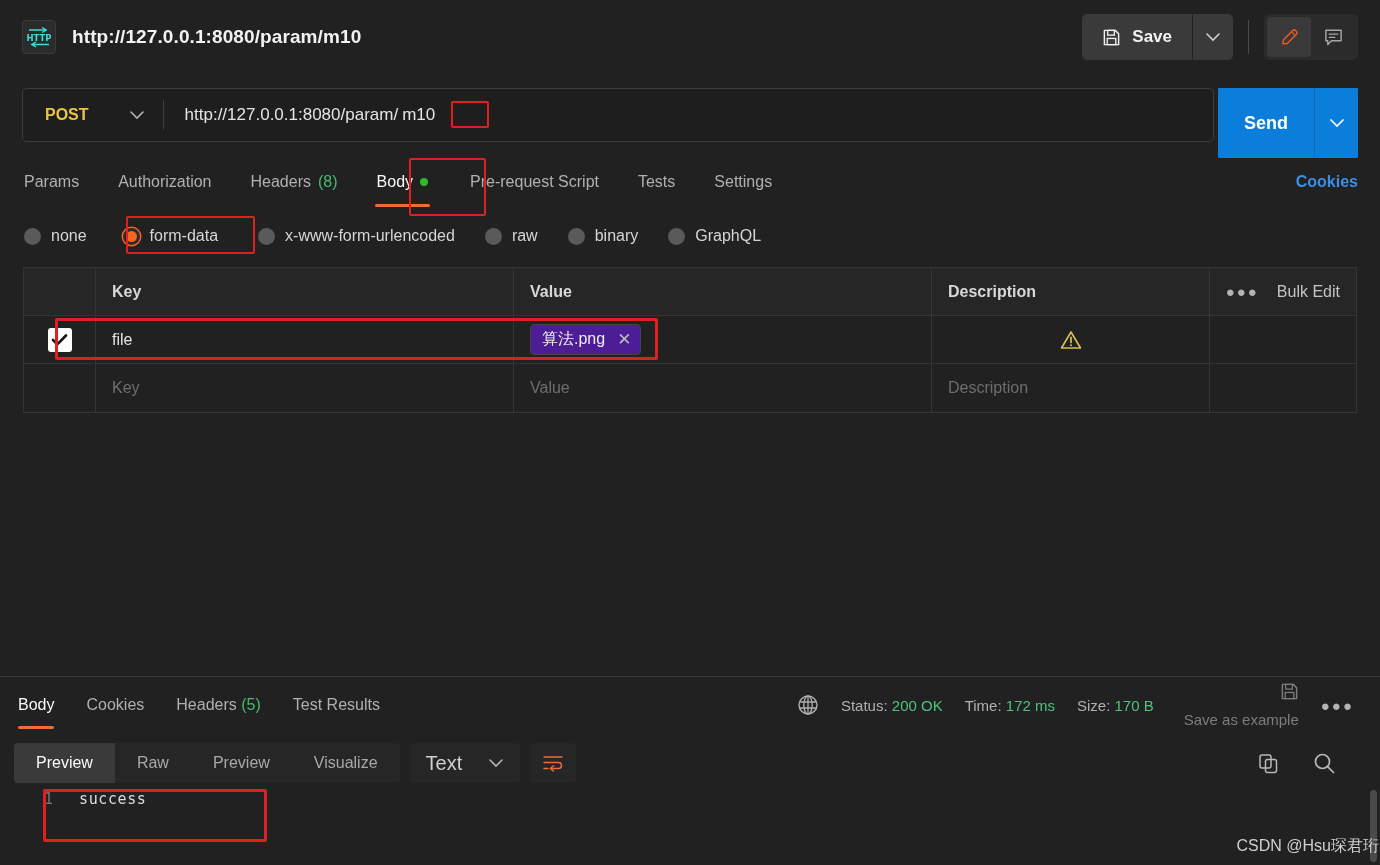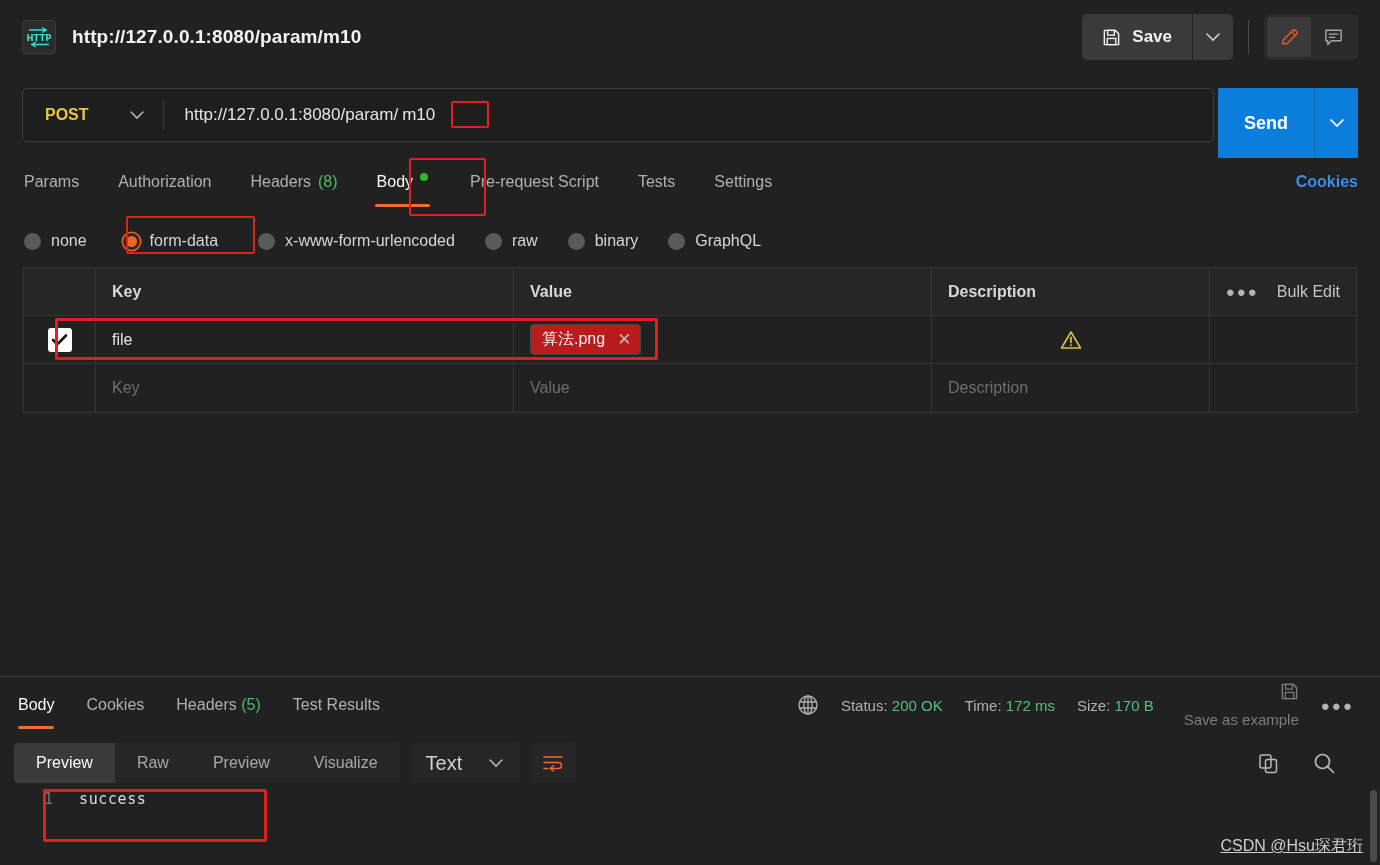--- a/index.html
+++ b/index.html
@@ -91,41 +91,41 @@
   }
 
   
   .req-tabs {
     position: absolute; top: 160px; left: 0; width: 1380px; height: 44px;
     display: flex; align-items: center; padding: 0 22px;
   }
   .rtab {
     position: relative; font-size: 16px; color: #b0b0b0; cursor: pointer;
     margin-right: 35px; padding: 6px 2px; white-space: nowrap;
-    display: flex; align-items: flex-start; gap: 7px;
+    display: flex; align-items: center; gap: 7px;
   }
   .rtab.active { color: #fafafa; }
   .rtab.active::after {
     content: ""; position: absolute; left: 0; right: 0; bottom: -10px;
     height: 3px; background: #ef6c33; border-radius: 2px;
   }
   .hdr-count { color: #49b96e; }
   .green-dot {
     width: 8px; height: 8px; border-radius: 50%; background: #2eb82e;
     display: inline-block;
   }
   .cookies-link {
     margin-left: auto; font-size: 16px; font-weight: bold;
     color: #3a8ee6; cursor: pointer;
   }
 
   
   .radios {
     position: absolute; top: 218px; left: 22px; width: 1340px; height: 36px;
-    display: flex; align-items: flex-end;
+    display: flex; align-items: center;
   }
   .radio-item {
     display: flex; align-items: center; gap: 10px; cursor: pointer;
     margin-right: 26px; position: relative; padding: 4px 2px;
     font-size: 16px; color: #d6d6d6; white-space: nowrap;
   }
   .rdot {
     width: 17px; height: 17px; border-radius: 50%;
     background: #5a5a5a; flex: 0 0 auto; position: relative;
   }
@@ -154,21 +154,21 @@
   .cellval { color: #e4e4e4; }
   .cellph  { color: #6e6e6e; }
   .bulk-label { color: #c4c4c4; font-weight: normal; font-size: 16px; cursor: pointer; }
   .dots { color: #b4b4b4; letter-spacing: 2px; font-size: 15px; cursor: pointer; }
   .chk {
     width: 24px; height: 24px; background: #fff; border-radius: 3px;
     display: flex; align-items: center; justify-content: center; cursor: pointer;
   }
   .file-chip {
     display: inline-flex; align-items: center; gap: 12px;
-    background: #b91c1c; border: 1px solid #444; border-radius: 4px;
+    background: #4c1d95; border: 1px solid #444; border-radius: 4px;
     padding: 4px 9px 4px 11px; font-size: 16px; color: #ededed;
   }
   .chip-x { color: #b9b9b9; font-size: 17px; cursor: pointer; line-height: 1; }
   .warn-cell { justify-content: center; width: 100%; }
 
   
   .resp-sep {
     position: absolute; top: 676px; left: 0; width: 1380px; height: 1px;
     background: #3a3a3a;
   }
@@ -239,22 +239,22 @@
     pointer-events: none; z-index: 40;
   }
   .anno.thick { border-width: 3px; }
 
   
   .scroll-track {
     position: absolute; right: 3px; top: 790px; width: 7px; height: 72px;
     background: #4a4a4a; border-radius: 4px;
   }
   .watermark {
-    position: absolute; right: 17px; bottom: 8px;
-    font-size: 16px; color: #cfcfcf; white-space: nowrap; text-decoration: underline;
+    position: absolute; right: 1px; bottom: 8px;
+    font-size: 16px; color: #cfcfcf; white-space: nowrap;
   }
   svg { display: block; }
 </style>
 </head>
 <body>
 
 <div class="app">
 
   <div class="header">
     <div class="http-badge">

